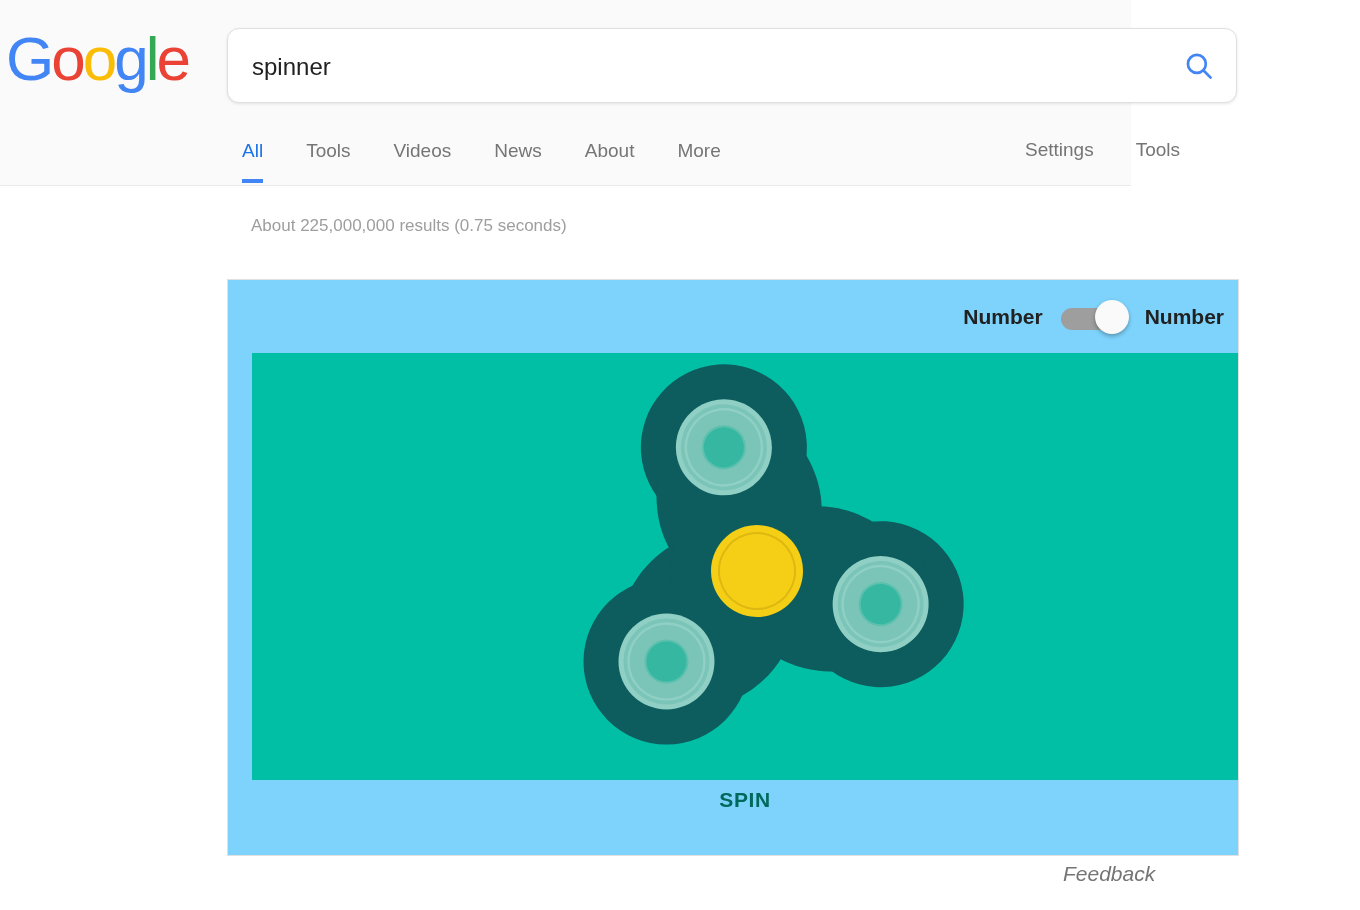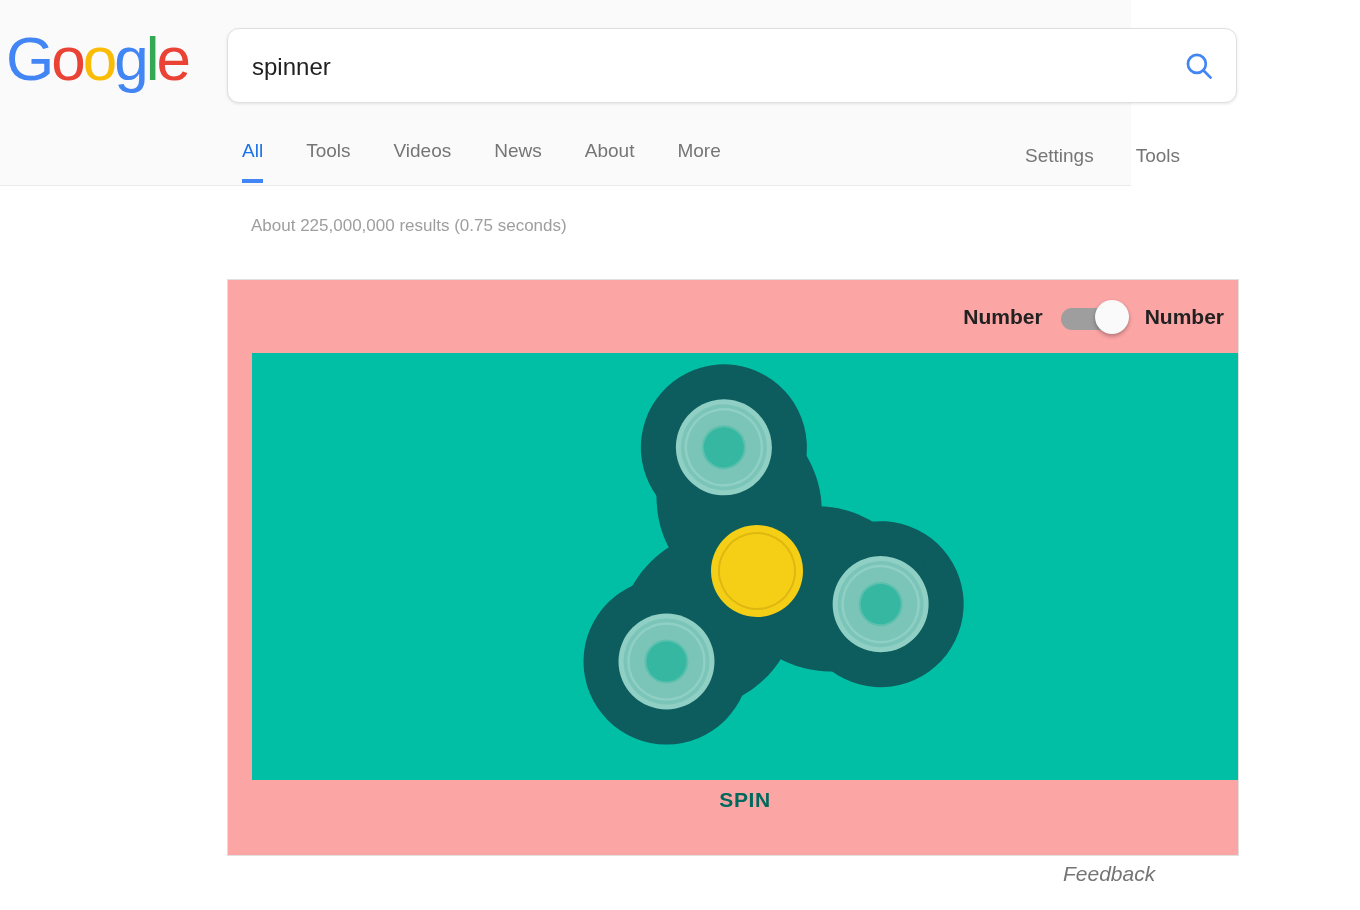--- a/index.html
+++ b/index.html
@@ -107,21 +107,21 @@
     left: 0;
     right: 0;
     bottom: 0;
     height: 4px;
     background: #4285f4;
   }
 
   .nav-right {
     position: absolute;
     left: 1025px;
-    top: 140px;
+    top: 134px;
     display: flex;
     align-items: flex-start;
   }
   .nav-right .nav-item { margin-right: 42px; }
 
   
   .result-stats {
     position: absolute;
     left: 251px;
     top: 216px;
@@ -130,21 +130,21 @@
     white-space: nowrap;
   }
 
   
   .card {
     position: absolute;
     left: 227px;
     top: 279px;
     width: 1012px;
     height: 577px;
-    background: #fca5a5;
+    background: #7dd3fc;
     border: 1px solid #e0e0e0;
     box-sizing: border-box;
     padding-left: 24px;
   }
 
   .card-top {
     position: relative;
     height: 73px;
     display: flex;
     align-items: center;

